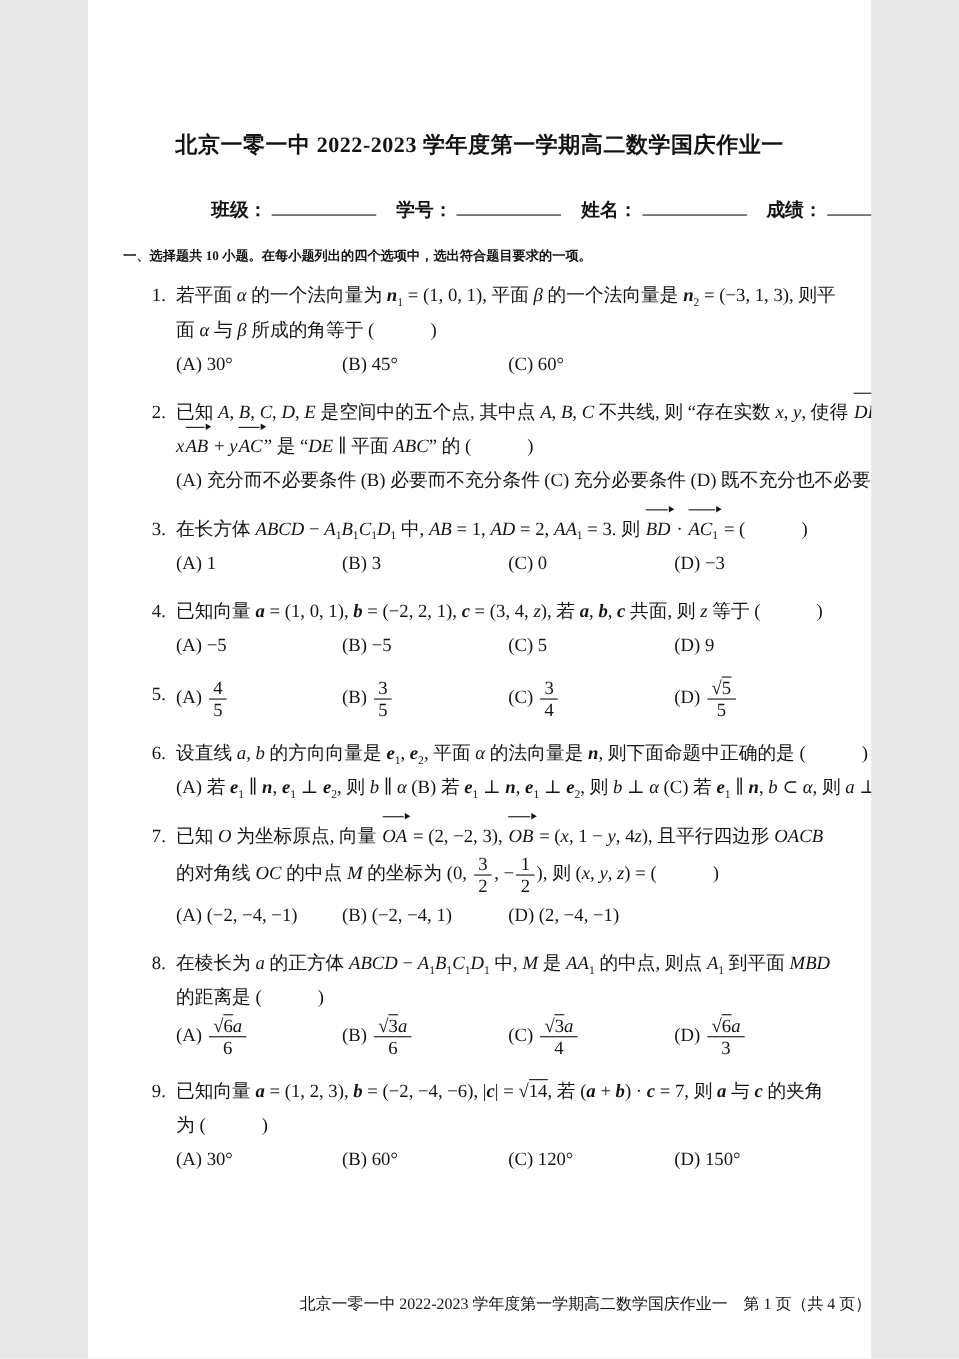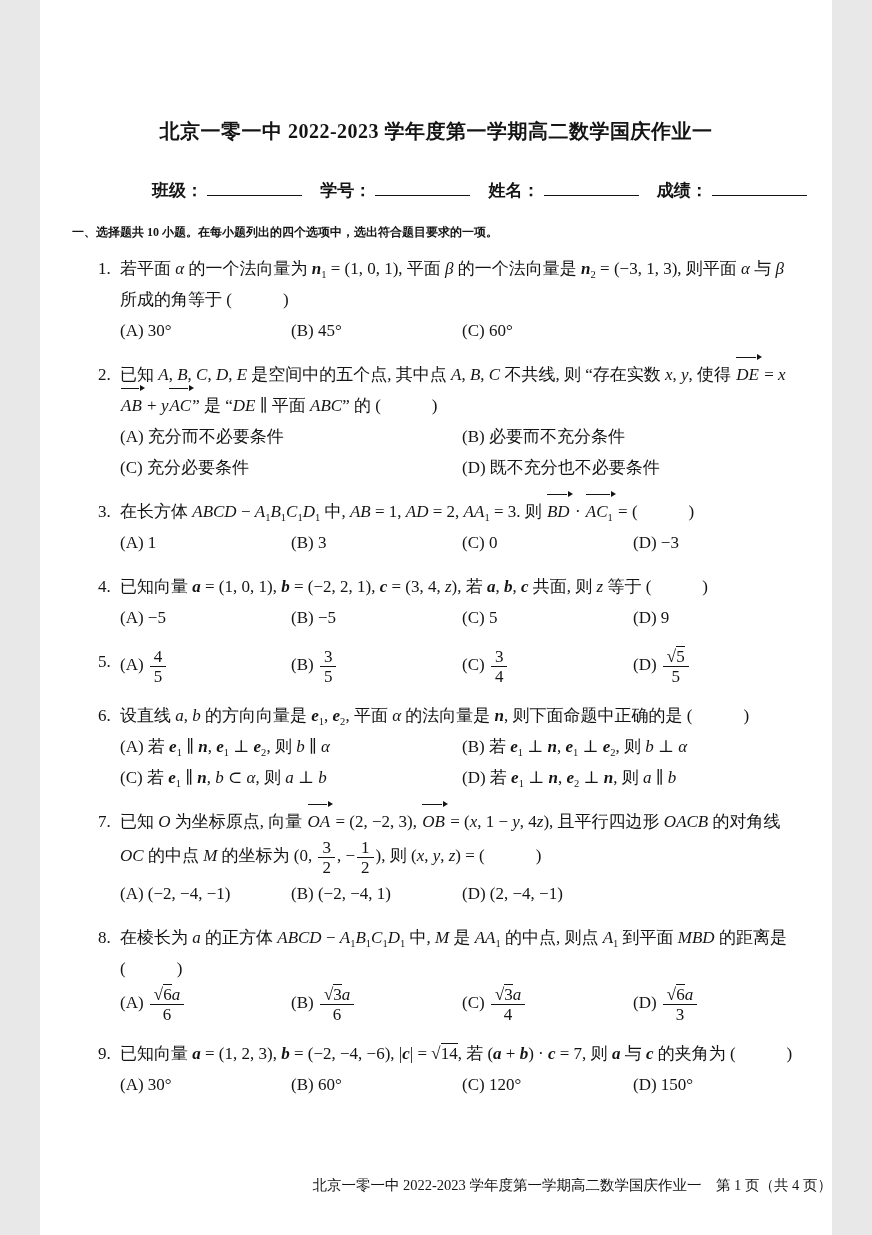--- a/index.html
+++ b/index.html
@@ -1,18 +1,18 @@
 <!DOCTYPE html>
 <html><head>
 <meta charset="utf-8">
 <style>
   html,body{margin:0;padding:0;background:#e8e8e8;}
   .page{
     position:relative;
-    width:792px;height:1235px;
+    width:712px;height:1235px;
     margin:0 auto;
     background:#ffffff;
     color:#141414;
     font-family:"Liberation Serif","DejaVu Serif",serif;
     font-size:17px;
     overflow:hidden;
     box-sizing:border-box;
     padding:0 32px;
   }
   .title{
@@ -52,21 +52,21 @@
   }
   .q-num{flex:none;width:22px;}
   .q-content{flex:1;max-width:740px;}
   .q-text{}
   .options{
     display:grid;
     grid-template-columns:repeat(4,1fr);
     align-items:center;
     column-gap:4px;
   }
-  .options.cols2{grid-template-columns:1fr 1fr;}
+  .options.cols2{grid-template-columns:1fr 1fr 1fr 1fr;}
   .option{white-space:nowrap;}
   sub{font-size:0.62em;line-height:0;}
   i{font-style:italic;}
   b i, i b{font-weight:bold;}
   
   .vec{position:relative;display:inline-block;padding:0 1px;}
   .vec::before{
     content:'';position:absolute;left:1px;right:4px;top:-2px;
     border-top:1.4px solid #141414;
   }

